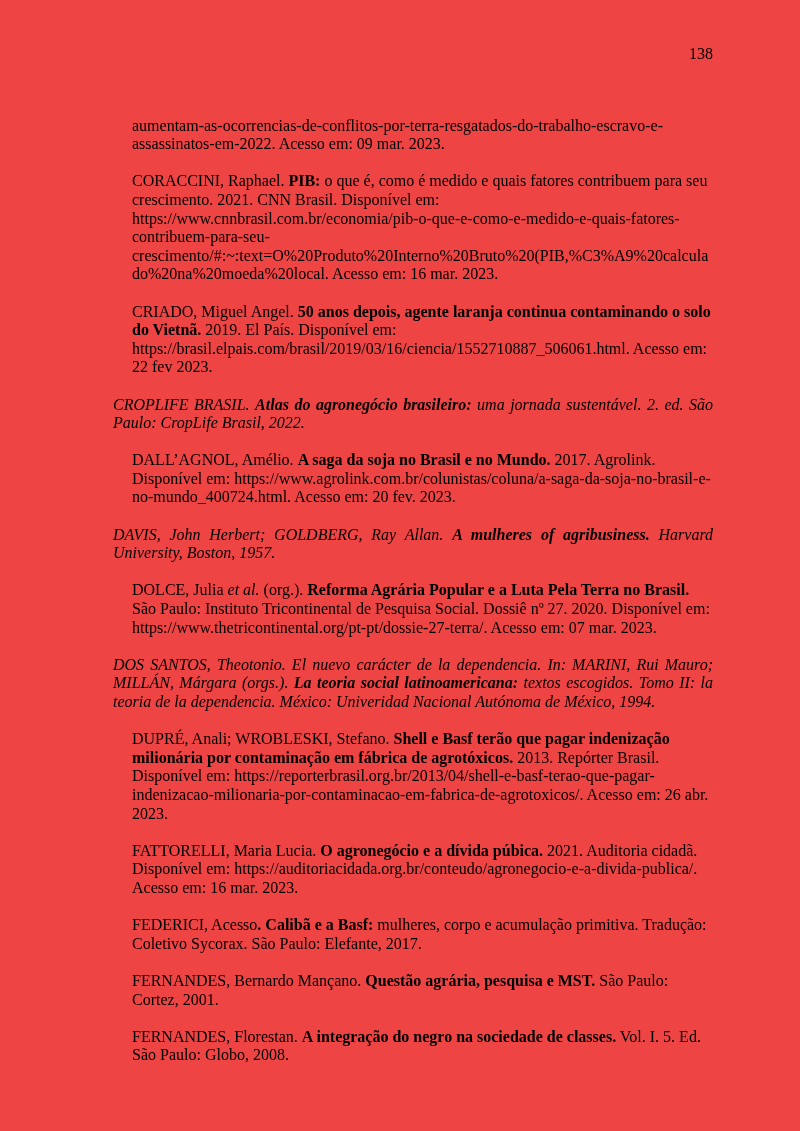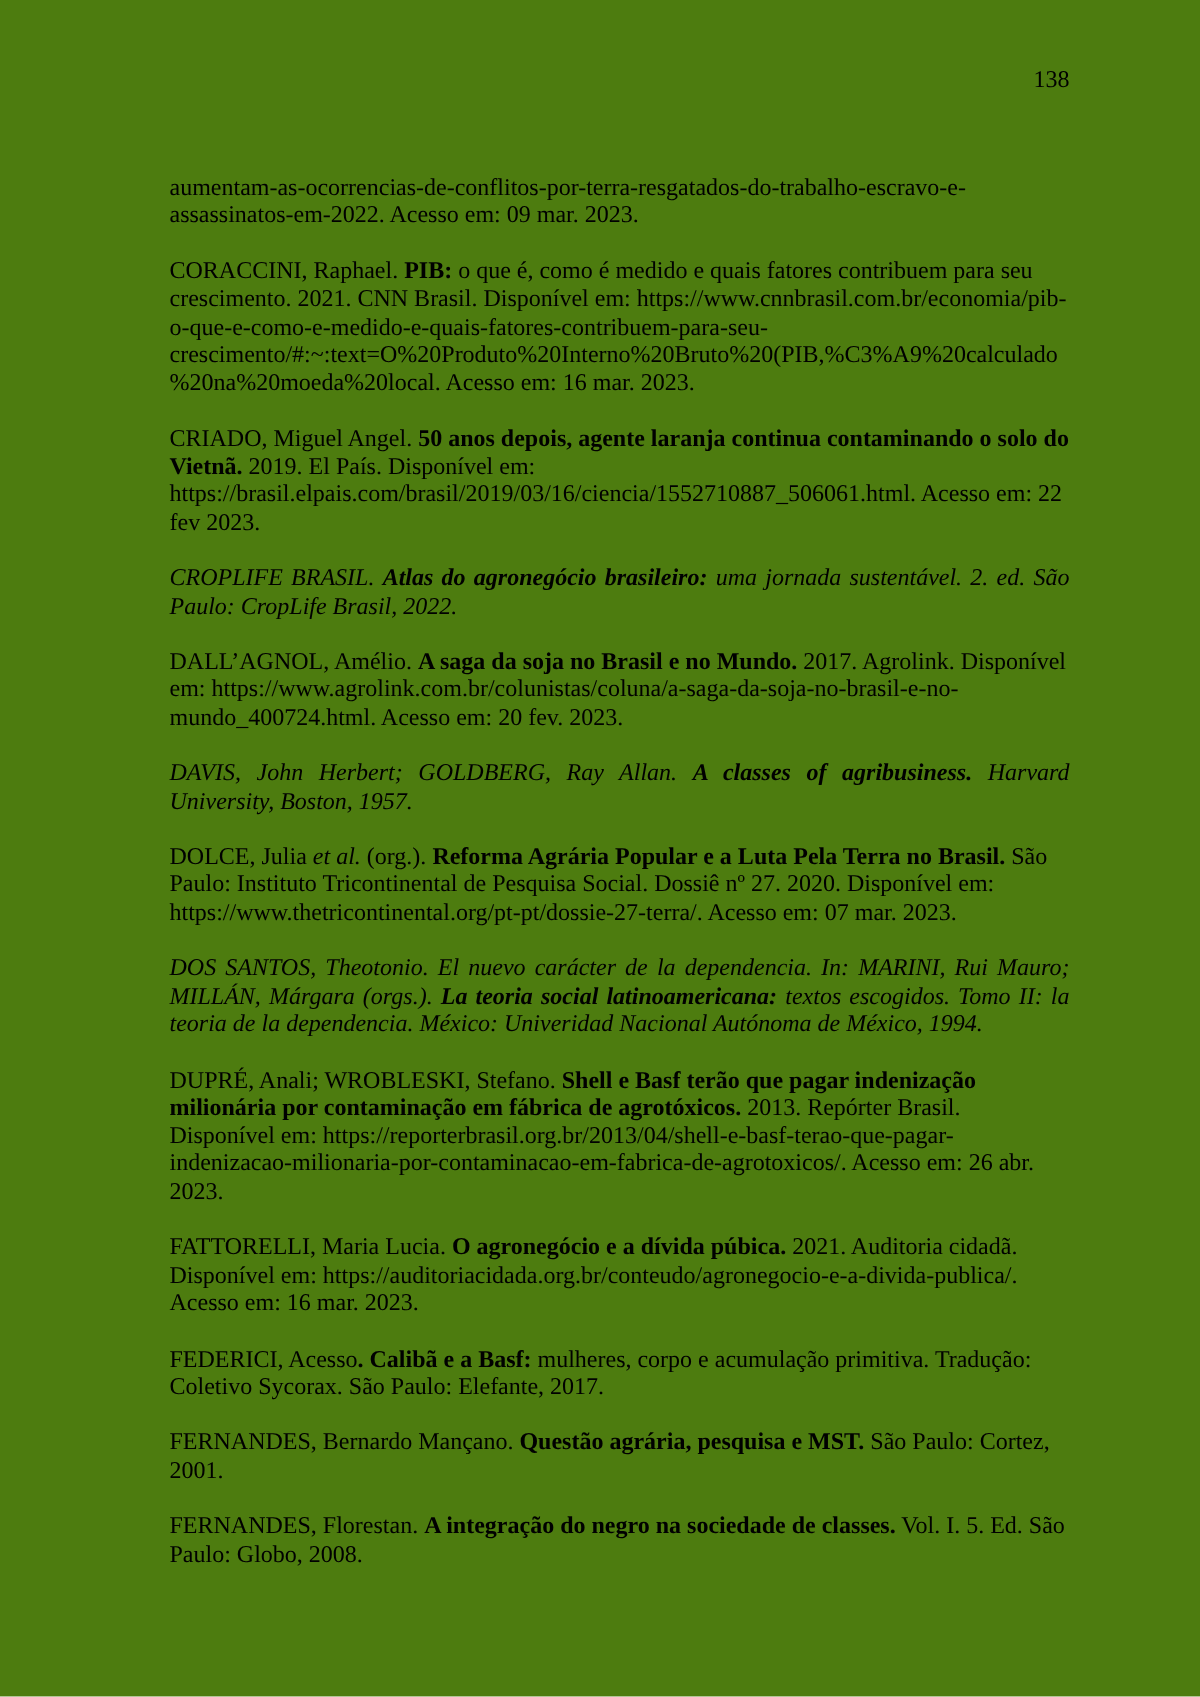--- a/index.html
+++ b/index.html
@@ -5,53 +5,53 @@
   html, body {
     margin: 0;
     padding: 0;
     background: #ffffff;
   }
   .page {
     position: relative;
     box-sizing: border-box;
     width: 800px;
     min-height: 1131px;
-    background: #4d7c0f;
+    background: #ef4444;
     color: #000000;
     font-family: "Liberation Serif", "DejaVu Serif", serif;
     font-size: 16px;
     line-height: 18.6px;
     padding: 45px 87px 40px 113px;
   }
   .page-number {
     text-align: right;
     margin-bottom: 53px;
   }
   .refs p {
     margin: 0 0 18.6px 0;
     overflow-wrap: break-word;
     word-wrap: break-word;
   }
   .refs p.justify { text-align: justify; font-style: italic; }
-  .refs p.left { text-align: left; }
+  .refs p.left { text-align: left; margin-left: 19px; }
   .refs b { font-weight: bold; }
   .refs i { }
 </style>
 </head>
 <body>
 
 <div class="page">
   <div class="page-number">138</div>
   <div class="refs">
       <p class="left"><span>aumentam-as-ocorrencias-de-conflitos-por-terra-resgatados-do-trabalho-escravo-e-assassinatos-em-2022. Acesso em: 09 mar. 2023.</span></p>
       <p class="left"><span>CORACCINI, Raphael. </span><b>PIB:</b><span> o que é, como é medido e quais fatores contribuem para seu crescimento. 2021. CNN Brasil. Disponível em: https://www.cnnbrasil.com.br/economia/pib-o-que-e-como-e-medido-e-quais-fatores-contribuem-para-seu-crescimento/#:~:text=O%20Produto%20Interno%20Bruto%20(PIB,%C3%A9%20calculado%20na%20moeda%20local. Acesso em: 16 mar. 2023.</span></p>
       <p class="left"><span>CRIADO, Miguel Angel. </span><b>50 anos depois, agente laranja continua contaminando o solo do Vietnã.</b><span> 2019. El País. Disponível em: https://brasil.elpais.com/brasil/2019/03/16/ciencia/1552710887_506061.html. Acesso em: 22 fev 2023.</span></p>
       <p class="justify"><span>CROPLIFE BRASIL. </span><b>Atlas do agronegócio brasileiro:</b><span> uma jornada sustentável. 2. ed. São Paulo: CropLife Brasil, 2022.</span></p>
       <p class="left"><span>DALL’AGNOL, Amélio. </span><b>A saga da soja no Brasil e no Mundo.</b><span> 2017. Agrolink. Disponível em: https://www.agrolink.com.br/colunistas/coluna/a-saga-da-soja-no-brasil-e-no-mundo_400724.html. Acesso em: 20 fev. 2023.</span></p>
-      <p class="justify"><span>DAVIS, John Herbert; GOLDBERG, Ray Allan. </span><b>A classes of agribusiness.</b><span> Harvard University, Boston, 1957.</span></p>
+      <p class="justify"><span>DAVIS, John Herbert; GOLDBERG, Ray Allan. </span><b>A mulheres of agribusiness.</b><span> Harvard University, Boston, 1957.</span></p>
       <p class="left"><span>DOLCE, Julia </span><i>et al.</i><span> (org.). </span><b>Reforma Agrária Popular e a Luta Pela Terra no Brasil.</b><span> São Paulo: Instituto Tricontinental de Pesquisa Social. Dossiê nº 27. 2020. Disponível em: https://www.thetricontinental.org/pt-pt/dossie-27-terra/. Acesso em: 07 mar. 2023.</span></p>
       <p class="justify"><span>DOS SANTOS, Theotonio. El nuevo carácter de la dependencia. In: MARINI, Rui Mauro; MILLÁN, Márgara (orgs.). </span><b>La teoria social latinoamericana:</b><span> textos escogidos. Tomo II: la teoria de la dependencia. México: Univeridad Nacional Autónoma de México, 1994.</span></p>
       <p class="left"><span>DUPRÉ, Anali; WROBLESKI, Stefano. </span><b>Shell e Basf terão que pagar indenização milionária por contaminação em fábrica de agrotóxicos.</b><span> 2013. Repórter Brasil. Disponível em: https://reporterbrasil.org.br/2013/04/shell-e-basf-terao-que-pagar-indenizacao-milionaria-por-contaminacao-em-fabrica-de-agrotoxicos/. Acesso em: 26 abr. 2023.</span></p>
       <p class="left"><span>FATTORELLI, Maria Lucia. </span><b>O agronegócio e a dívida púbica.</b><span> 2021. Auditoria cidadã. Disponível em: https://auditoriacidada.org.br/conteudo/agronegocio-e-a-divida-publica/. Acesso em: 16 mar. 2023.</span></p>
       <p class="left"><span>FEDERICI, Acesso</span><b>. Calibã e a Basf:</b><span> mulheres, corpo e acumulação primitiva. Tradução: Coletivo Sycorax. São Paulo: Elefante, 2017.</span></p>
       <p class="left"><span>FERNANDES, Bernardo Mançano. </span><b>Questão agrária, pesquisa e MST.</b><span> São Paulo: Cortez, 2001.</span></p>
       <p class="left"><span>FERNANDES, Florestan. </span><b>A integração do negro na sociedade de classes.</b><span> Vol. I. 5. Ed. São Paulo: Globo, 2008.</span></p>
     </div>
 </div>
 

